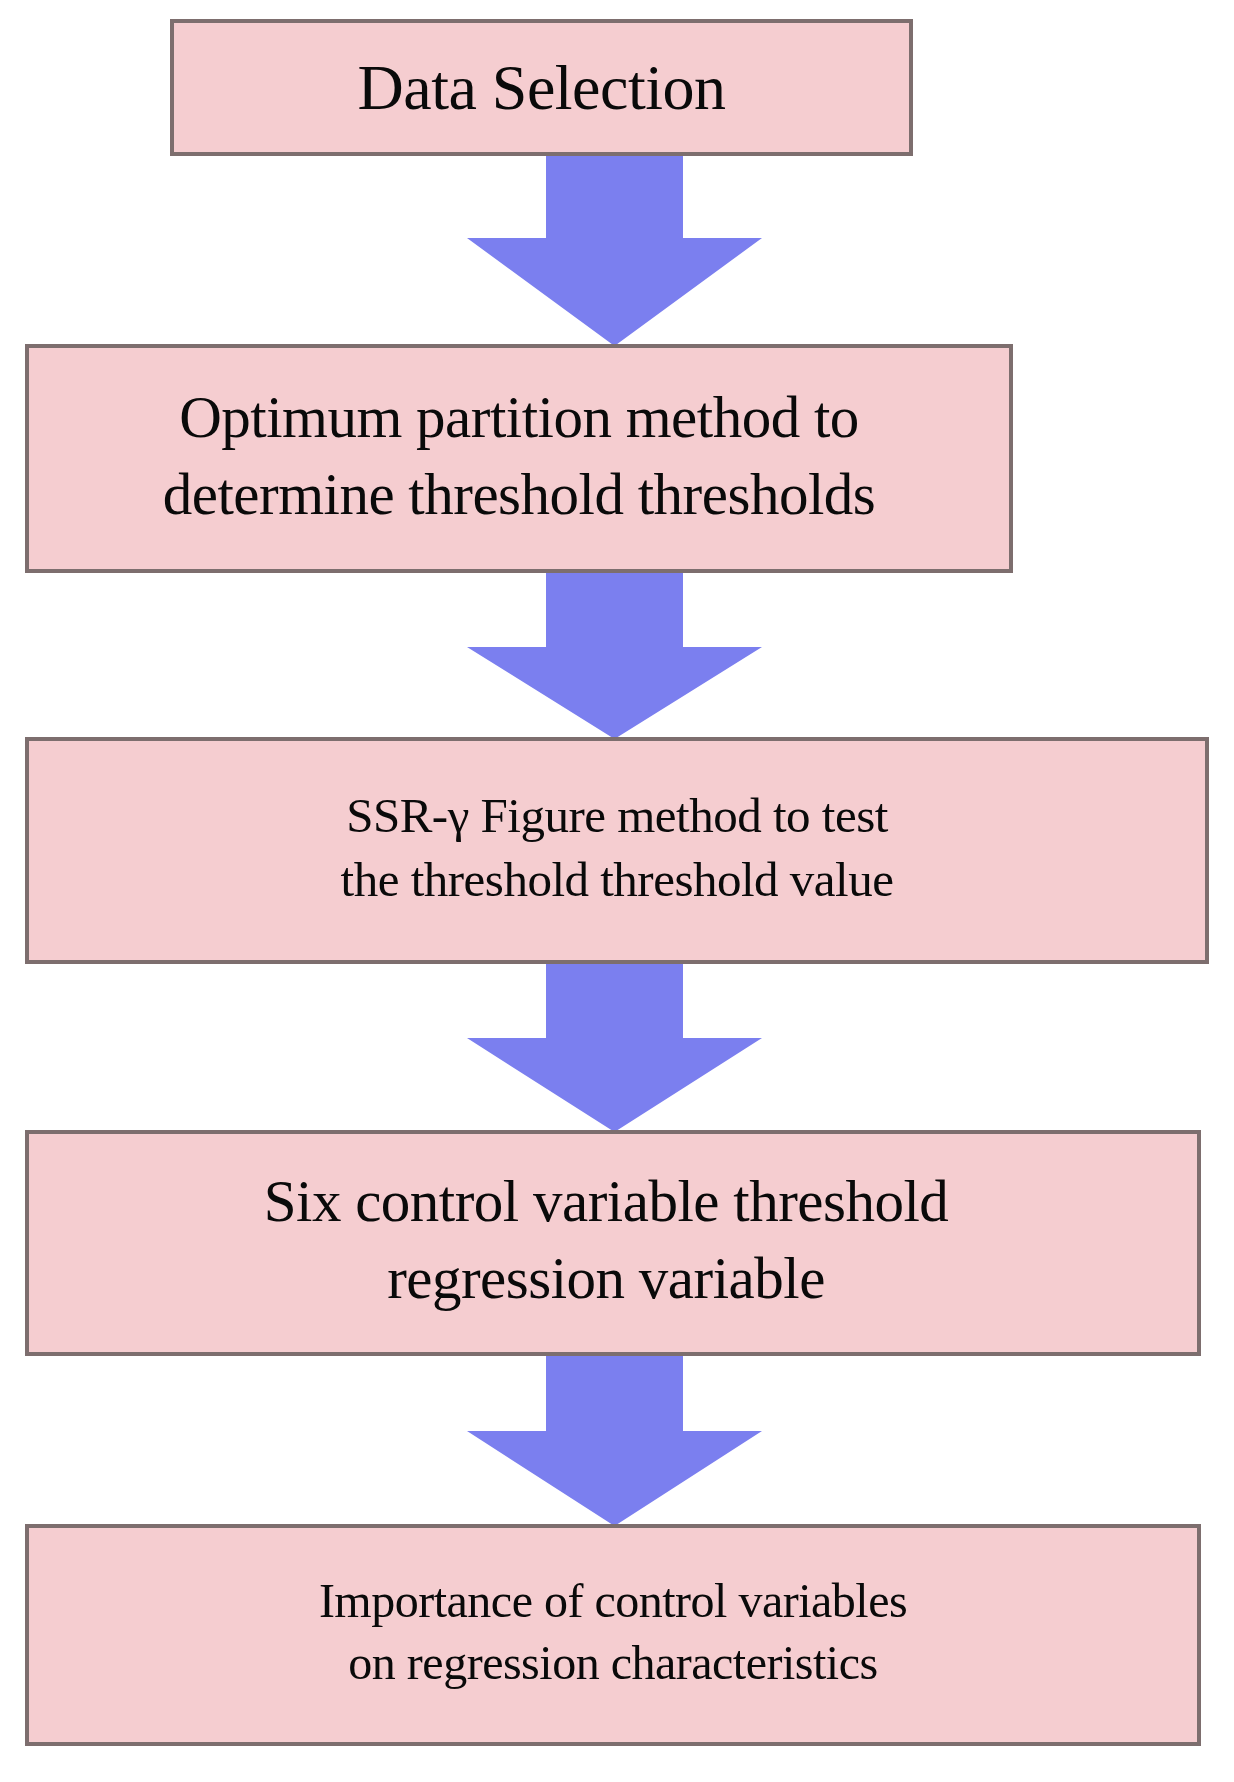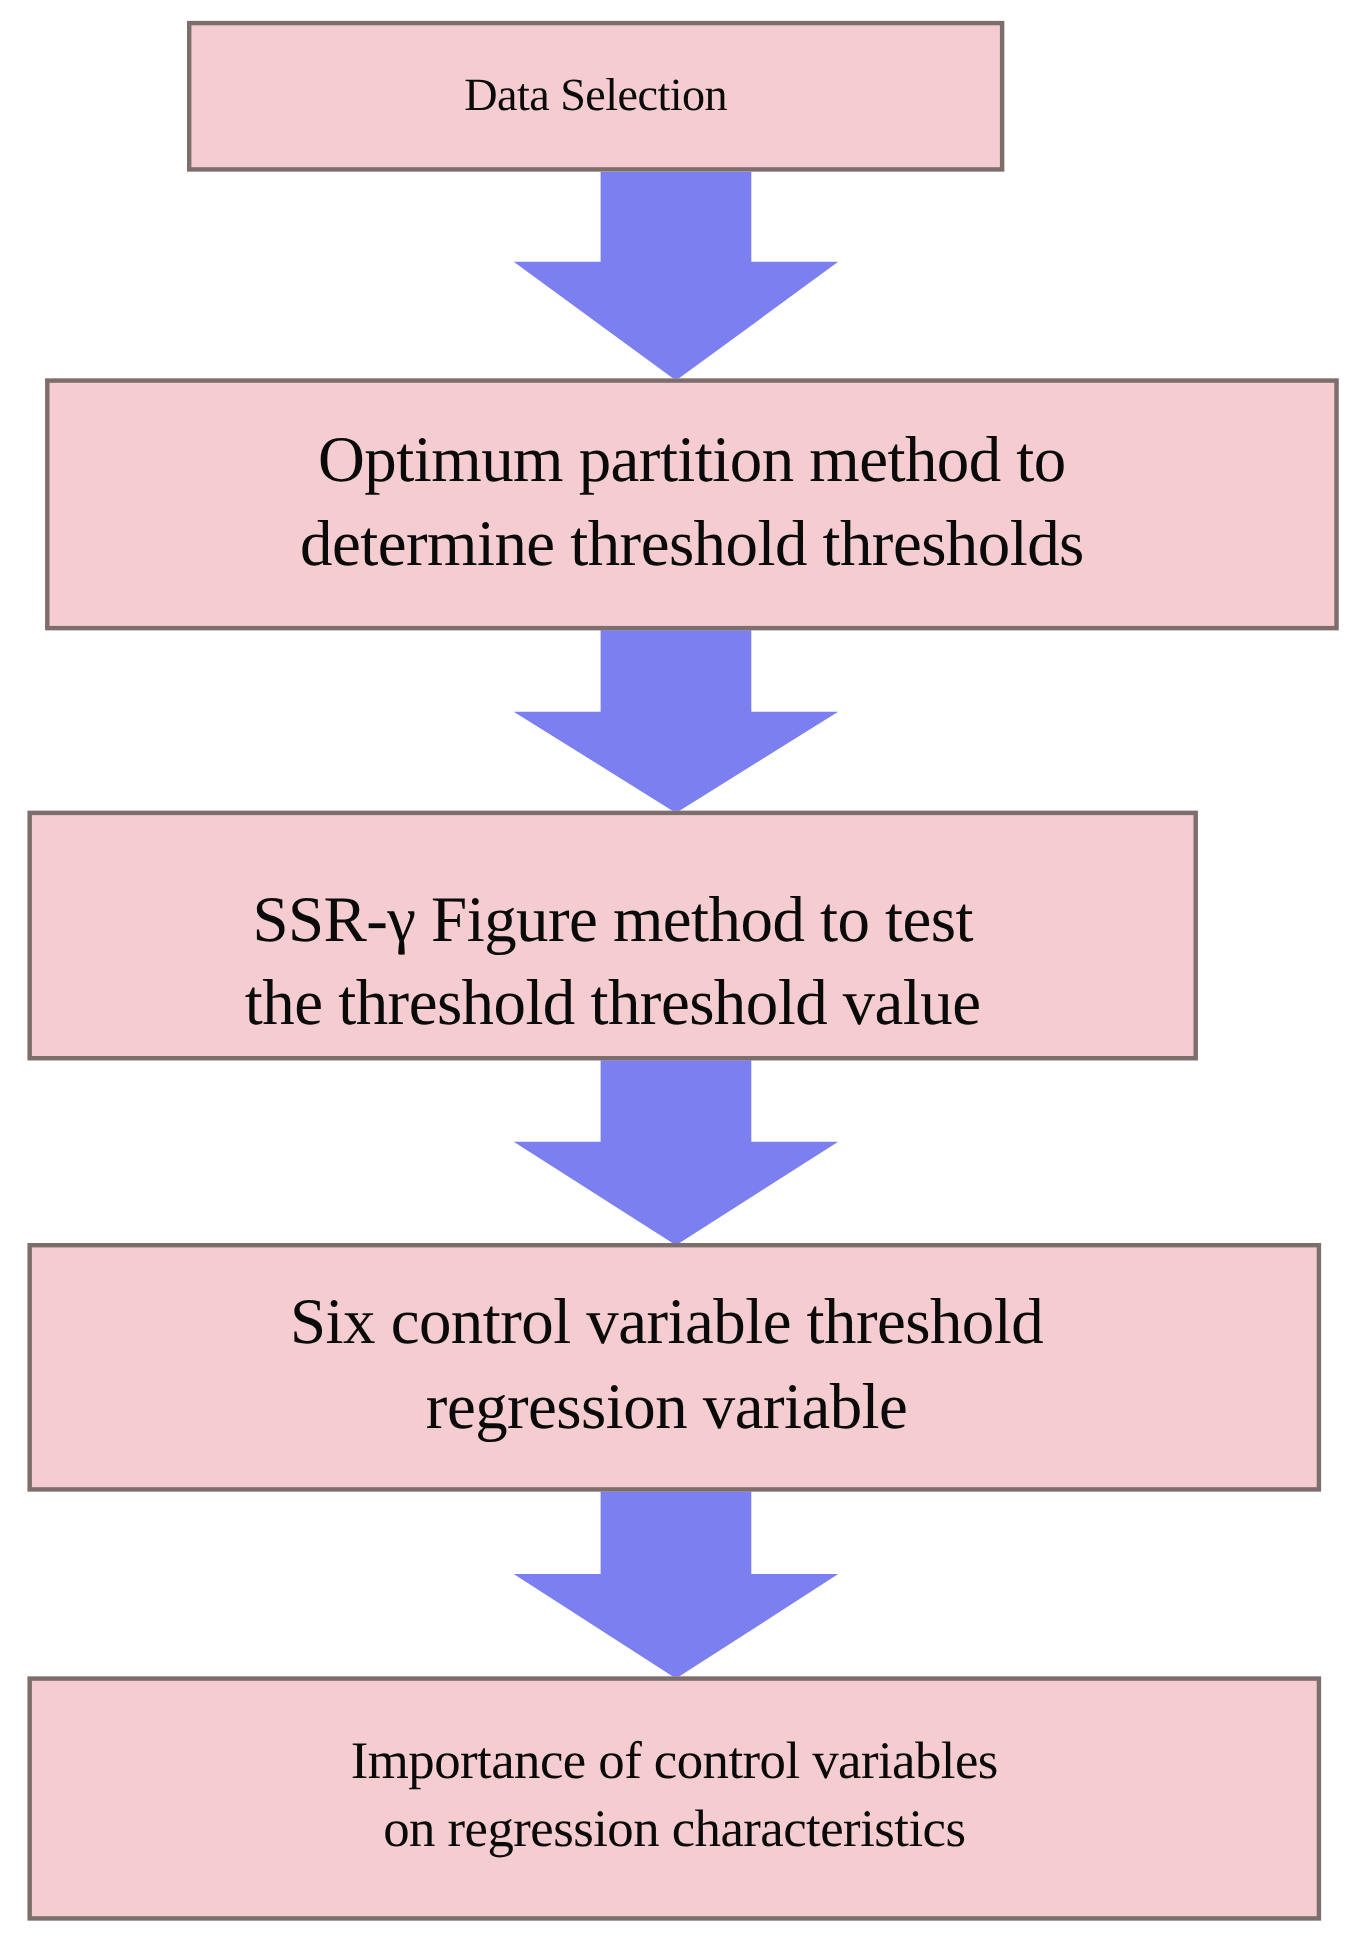--- a/index.html
+++ b/index.html
@@ -38,32 +38,30 @@
     z-index: 2;
   }
   .node-text {
     display: block;
     width: 100%;
   }
 
   
   #node-1 {
     left: 170px;  top: 19px;   width: 743px;  height: 137px;
-    font-size: 42px;
+    font-size: 64px;
     padding-bottom: 4px;
   }
   #node-2 {
-    left: 25px;   top: 344px;  width: 1176px; height: 229px;
+    left: 25px;   top: 344px;  width: 988px; height: 229px;
     font-size: 59px;
-    margin-left: 16px;
   }
   #node-3 {
-    left: 25px;   top: 737px;  width: 1064px; height: 227px;
-    font-size: 59px;
-    align-items: flex-end;
+    left: 25px;   top: 737px;  width: 1184px; height: 227px;
+    font-size: 49px;
   }
   #node-4 {
     left: 25px;   top: 1130px; width: 1176px; height: 226px;
     font-size: 59px;
     padding-left: 12px;
   }
   #node-5 {
     left: 25px;   top: 1524px; width: 1176px; height: 222px;
     font-size: 48px;
   }

